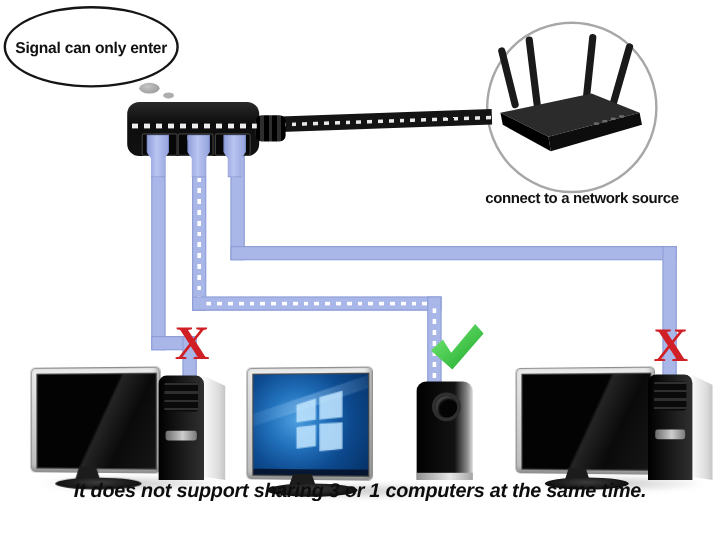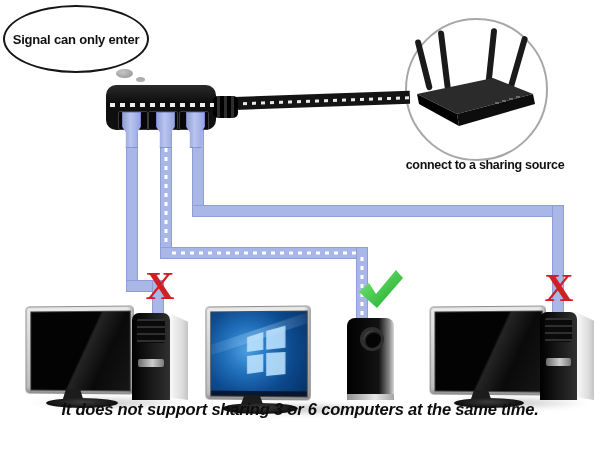--- a/index.html
+++ b/index.html
@@ -154,21 +154,21 @@
       <polygon points="48,88 124,68 126,78 50,100" fill="#0d0d0d"></polygon>
       <polygon points="8,68 48,88 50,100 10,78" fill="#000"></polygon>
       <g fill="#6b6b6b">
         <rect x="86" y="76" width="4" height="2"></rect>
           <rect x="93" y="74" width="4" height="2"></rect>
         <rect x="100" y="72" width="4" height="2"></rect>
           <rect x="107" y="70" width="4" height="2"></rect>
       </g>
     </svg>
   </div>
-  <div class="abs router-caption">connect to a sharing source</div>
+  <div class="abs router-caption">connect to a network source</div>
 
   <div class="abs xmark" style="left:140px;top:266px;">X</div>
   <div class="abs check" style="left:356px;top:268px;">
     <svg width="48" height="42" viewBox="0 0 48 42">
       <defs>
           <linearGradient id="gchk" x1="0" y1="0" x2="1" y2="1">
         <stop offset="0" stop-color="#7ded7a"></stop>
             <stop offset="1" stop-color="#17a526"></stop>
       </linearGradient>
         </defs>
@@ -227,16 +227,16 @@
     <div class="abs tower" style="left:540px;top:312px;width:54px;height:88px;">
       <div class="tower-side" style="width:18px;"></div>
       <div class="tower-front" style="width:37px;">
         <div class="vents"></div>
         <div class="drive"></div>
       </div>
     </div>
   </div>
 
   <div class="abs footer">
-    <div class="f1">It does not support sharing 3 or 6 computers at the same time.</div>
+    <div class="f1">It does not support sharing 3 or 1 computers at the same time.</div>
   </div>
 
 </div>
 
 </body></html>

